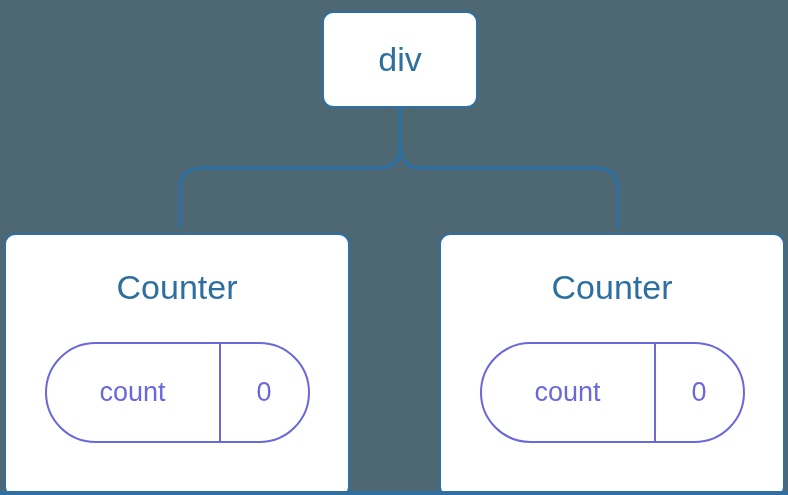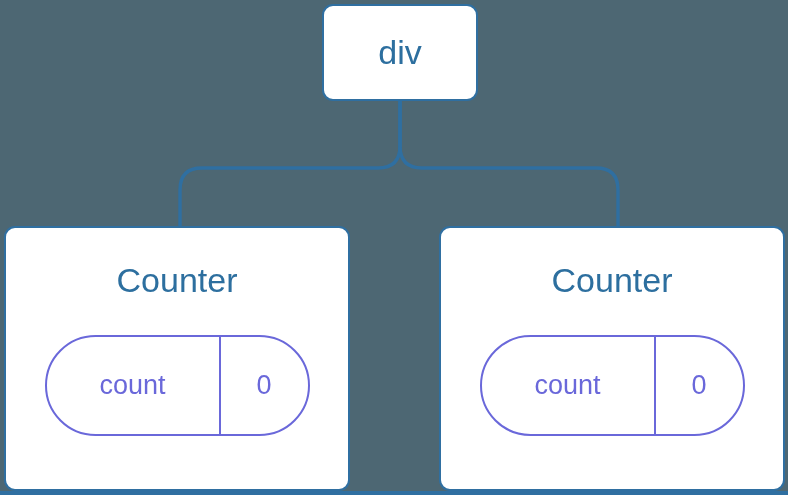--- a/index.html
+++ b/index.html
@@ -31,20 +31,21 @@
   .connector-svg path {
     fill: none;
     stroke: var(--tree-blue);
     stroke-width: 3.4;
   }
   .node {
     position: absolute;
     background: var(--node-background);
     border: 2.5px solid var(--tree-blue);
     border-radius: 11px;
+    margin-top: 7px;
   }
   .node.root {
     left: 322px;
     top: 4px;
     width: 156px;
     height: 97px;
     display: flex;
     align-items: center;
     justify-content: center;
   }

